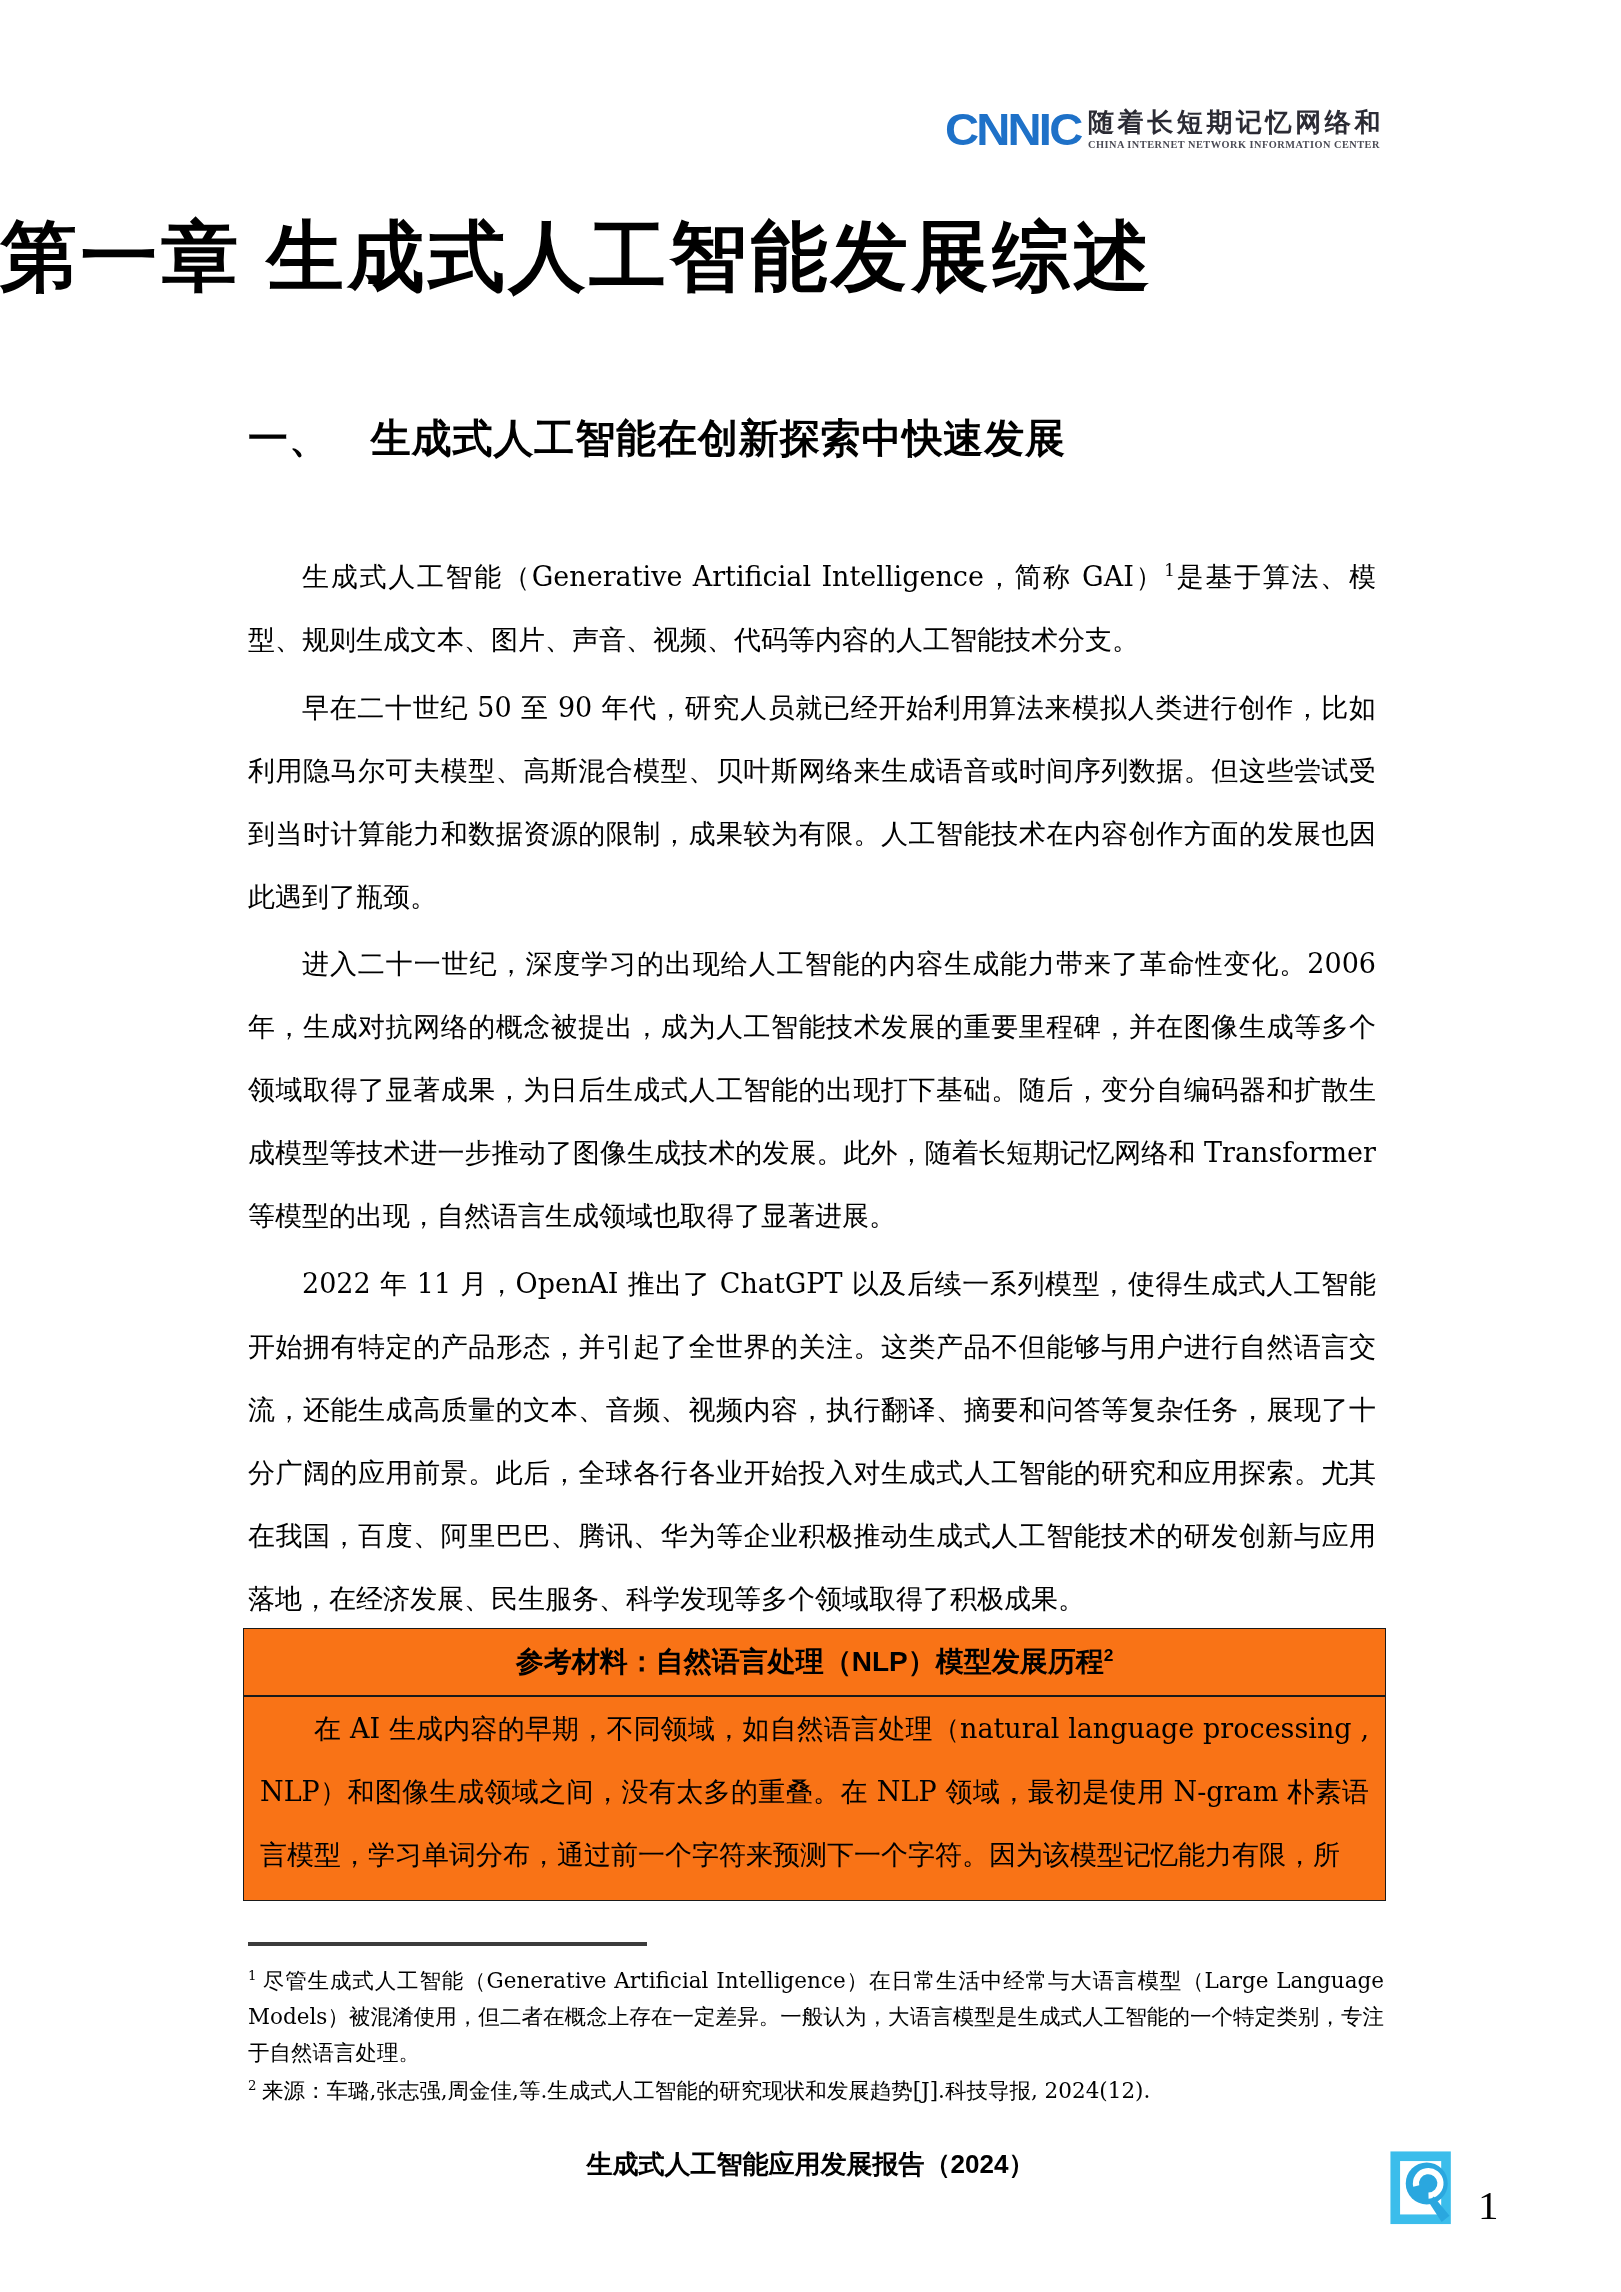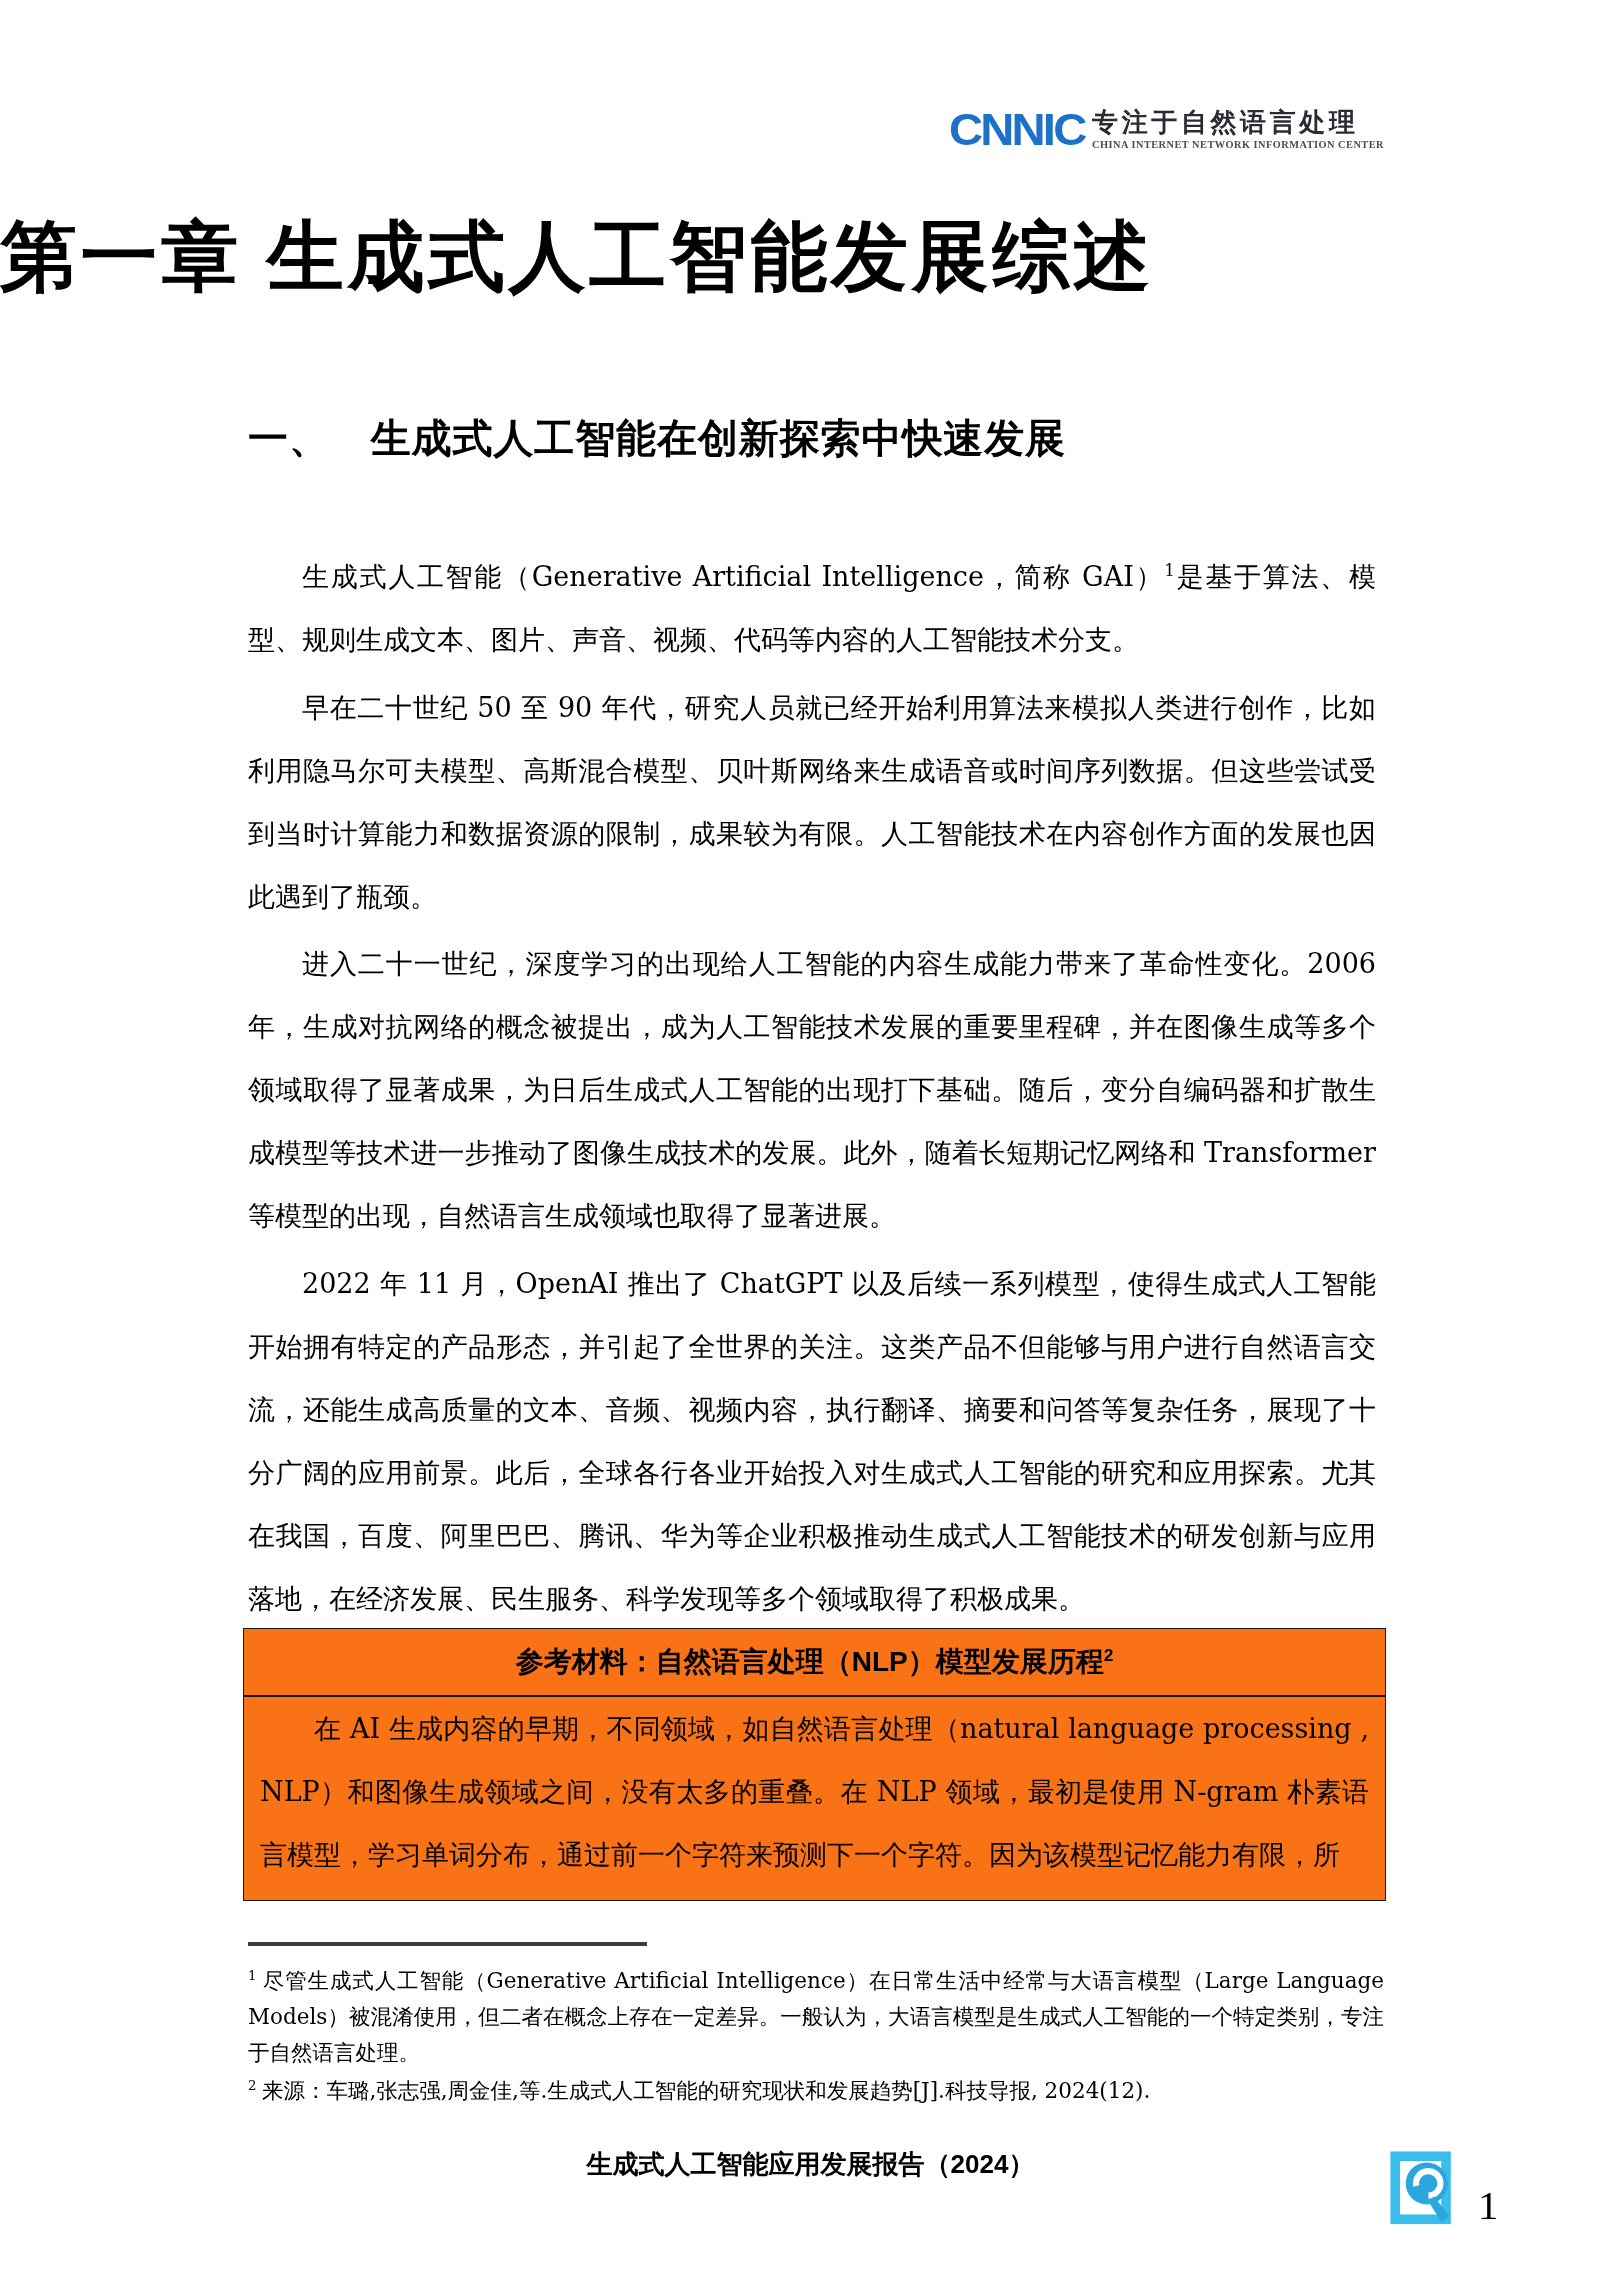--- a/index.html
+++ b/index.html
@@ -65,21 +65,21 @@
 </style>
 </head>
 <body>
 
 <div class="page">
 
   <header class="hdr">
     <div class="logo-row">
       <span class="cnnic" style="color: rgb(30, 113, 200);">CNNIC</span>
       <div class="org">
-        <div class="org-cn" style="color: rgb(43, 43, 52);">专注于自然语言处理</div>
+        <div class="org-cn" style="color: rgb(43, 43, 52);">随着长短期记忆网络和</div>
         <div class="org-en" style="color: rgb(74, 74, 84);">CHINA INTERNET NETWORK INFORMATION CENTER</div>
       </div>
     </div>
   </header>
 
   <h1 class="chapter">第一章 生成式人工智能发展综述</h1>
 
   <h2 class="section">一、　生成式人工智能在创新探索中快速发展</h2>
 
   <div class="body-text">

